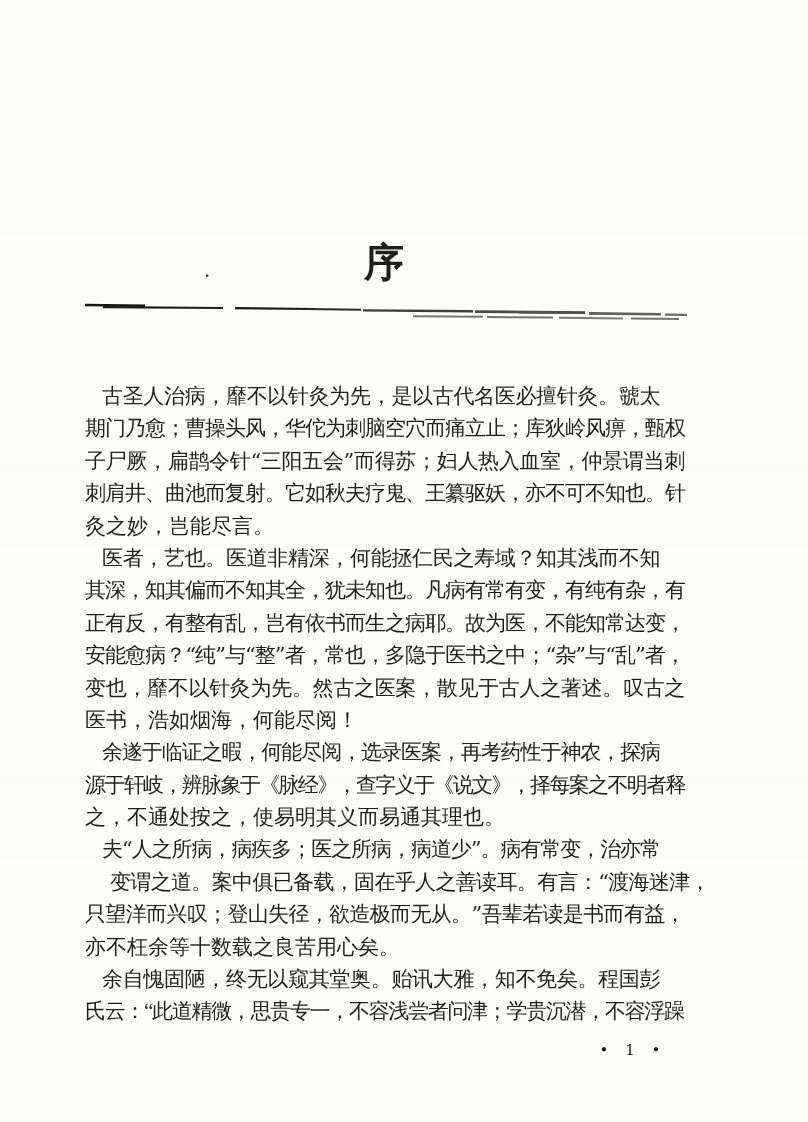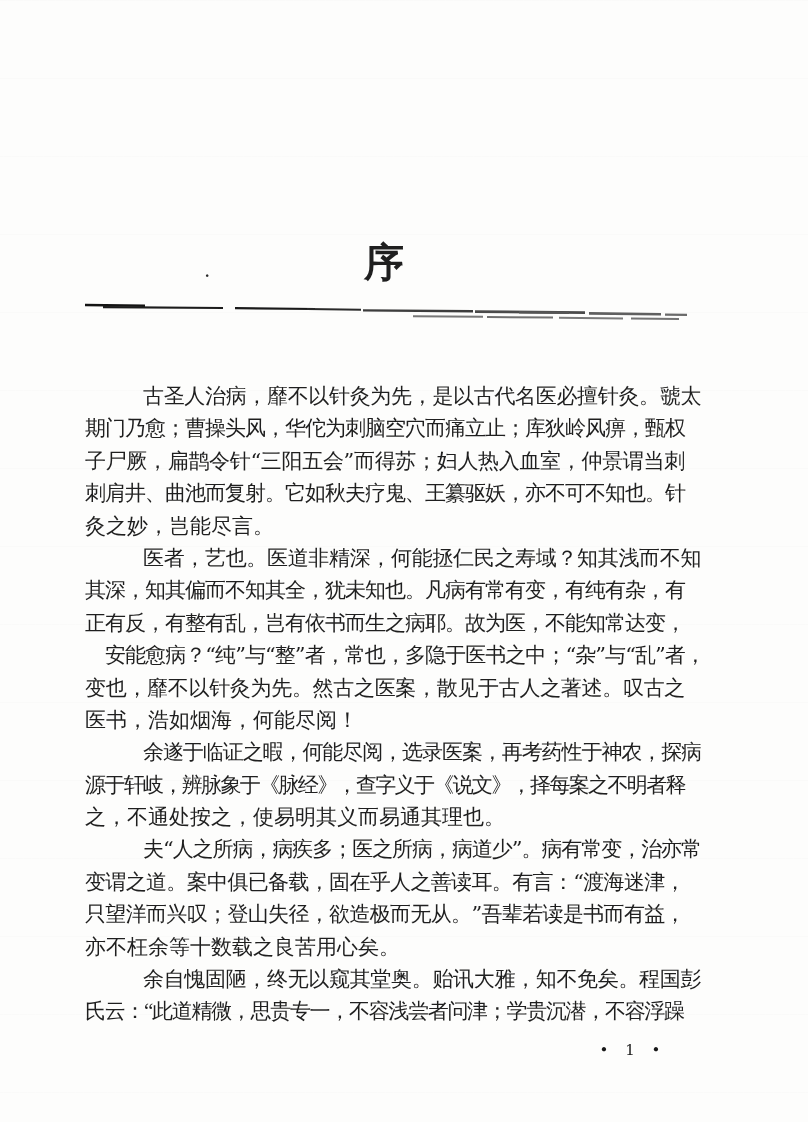--- a/index.html
+++ b/index.html
@@ -60,21 +60,21 @@
     font-size: 21px;
     line-height: 32.4px;
   }
   .para { margin: 0; padding: 0; }
   .line {
     width: 600px;
     white-space: nowrap;
     overflow: visible;
     height: 32.4px;
   }
-  .line span.indent { margin-left: 58px; }
+  .line span.indent { margin-left: 17px; }
   .page-number {
     position: absolute;
     top: 1041px;
     left: 588px;
     width: 90px;
     text-align: center;
     font-size: 15px;
     letter-spacing: 6px;
     color: #181818;
     font-family: "DejaVu Serif", serif;
@@ -112,32 +112,32 @@
         <div class="line"><span class="indent" style="letter-spacing: -0.33px;">古圣人治病，靡不以针灸为先，是以古代名医必擅针灸。虢太</span></div>
         <div class="line"><span style="letter-spacing: -1px;">期门乃愈；曹操头风，华佗为刺脑空穴而痛立止；库狄岭风痹，甄权</span></div>
         <div class="line"><span style="letter-spacing: -0.32px;">子尸厥，扁鹊令针“三阳五会”而得苏；妇人热入血室，仲景谓当刺</span></div>
         <div class="line"><span style="letter-spacing: -1px;">刺肩井、曲池而复射。它如秋夫疗鬼、王纂驱妖，亦不可不知也。针</span></div>
         <div class="line"><span>灸之妙，岂能尽言。</span></div>
       </div>
       <div class="para">
         <div class="line"><span class="indent" style="letter-spacing: -0.33px;">医者，艺也。医道非精深，何能拯仁民之寿域？知其浅而不知</span></div>
         <div class="line"><span style="letter-spacing: -1px;">其深，知其偏而不知其全，犹未知也。凡病有常有变，有纯有杂，有</span></div>
         <div class="line"><span style="letter-spacing: -1px;">正有反，有整有乱，岂有依书而生之病耶。故为医，不能知常达变，</span></div>
-        <div class="line"><span style="letter-spacing: -0.94px; margin-left: 20px;">安能愈病？“纯”与“整”者，常也，多隐于医书之中；“杂”与“乱”者，</span></div>
+        <div class="line"><span style="letter-spacing: -0.94px;">安能愈病？“纯”与“整”者，常也，多隐于医书之中；“杂”与“乱”者，</span></div>
         <div class="line"><span style="letter-spacing: -0.31px;">变也，靡不以针灸为先。然古之医案，散见于古人之著述。叹古之</span></div>
         <div class="line"><span>医书，浩如烟海，何能尽阅！</span></div>
       </div>
       <div class="para">
         <div class="line"><span class="indent" style="letter-spacing: -1.07px;">余遂于临证之暇，何能尽阅，选录医案，再考药性于神农，探病</span></div>
         <div class="line"><span style="letter-spacing: -1.65px;">源于轩岐，辨脉象于《脉经》，查字义于《说文》，择每案之不明者释</span></div>
         <div class="line"><span>之，不通处按之，使易明其义而易通其理也。</span></div>
       </div>
       <div class="para">
         <div class="line"><span class="indent" style="letter-spacing: -1.05px;">夫“人之所病，病疾多；医之所病，病道少”。病有常变，治亦常</span></div>
-        <div class="line"><span style="letter-spacing: -0.66px;">变谓之道。案中俱已备载，固在乎人之善读耳。有言：“渡海迷津，</span></div>
+        <div class="line"><span style="letter-spacing: -0.66px; margin-left: 25px;">变谓之道。案中俱已备载，固在乎人之善读耳。有言：“渡海迷津，</span></div>
         <div class="line"><span style="letter-spacing: -0.66px;">只望洋而兴叹；登山失径，欲造极而无从。”吾辈若读是书而有益，</span></div>
         <div class="line"><span>亦不枉余等十数载之良苦用心矣。</span></div>
       </div>
       <div class="para">
         <div class="line"><span class="indent" style="letter-spacing: -0.33px;">余自愧固陋，终无以窥其堂奥。贻讯大雅，知不免矣。程国彭</span></div>
         <div class="line"><span style="letter-spacing: -1.31px; font-family: Liberation Serif, serif;">氏云：“此道精微，思贵专一，不容浅尝者问津；学贵沉潜，不容浮躁</span></div>
       </div>
     </div>
 
   <div class="page-number">• 1 •</div>

